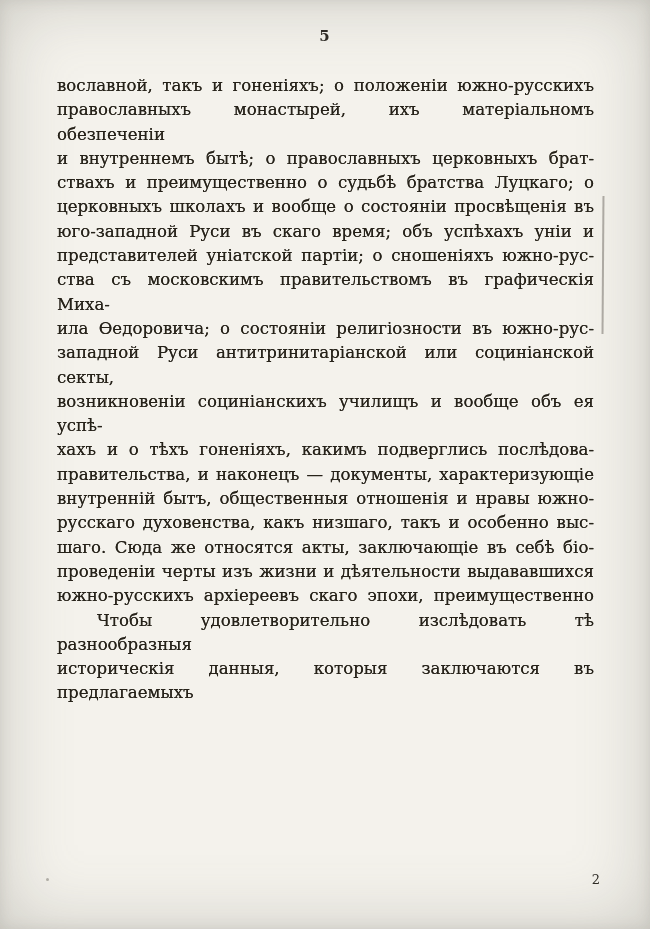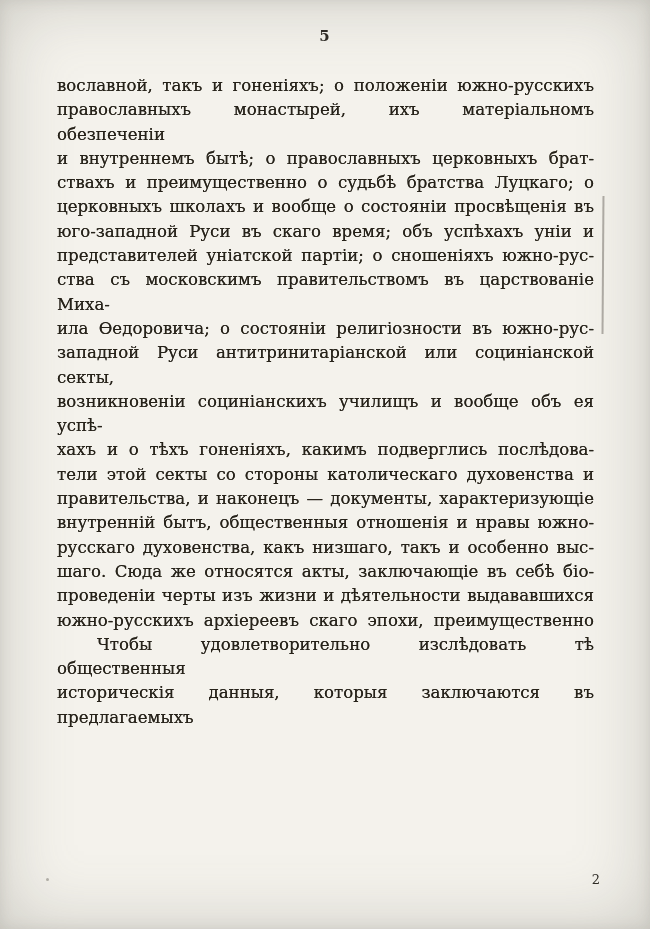--- a/index.html
+++ b/index.html
@@ -82,33 +82,32 @@
   <div class="page-number">5</div>
 
   <div class="text-block">
       <div class="line">вославной, такъ и гоненіяхъ; о положеніи южно-русскихъ</div>
       <div class="line">православныхъ монастырей, ихъ матеріальномъ обезпеченіи</div>
       <div class="line">и внутреннемъ бытѣ; о православныхъ церковныхъ брат-</div>
       <div class="line">ствахъ и преимущественно о судьбѣ братства Луцкаго; о</div>
       <div class="line">церковныхъ школахъ и вообще о состояніи просвѣщенія въ</div>
       <div class="line">юго-западной Руси въ скаго время; объ успѣхахъ уніи и</div>
       <div class="line">представителей уніатской партіи; о сношеніяхъ южно-рус-</div>
-      <div class="line">ства съ московскимъ правительствомъ въ царствованіе Миха-</div>
+      <div class="line">ства съ московскимъ правительствомъ въ графическія Миха-</div>
       <div class="line">ила Ѳедоровича; о состояніи религіозности въ южно-рус-</div>
       <div class="line">западной Руси антитринитаріанской или социніанской секты,</div>
       <div class="line">возникновеніи социніанскихъ училищъ и вообще объ ея успѣ-</div>
       <div class="line">хахъ и о тѣхъ гоненіяхъ, какимъ подверглись послѣдова-</div>
-      <div class="line">тели этой секты со стороны католическаго духовенства и</div>
       <div class="line">правительства, и наконецъ — документы, характеризующіе</div>
       <div class="line">внутренній бытъ, общественныя отношенія и нравы южно-</div>
       <div class="line">русскаго духовенства, какъ низшаго, такъ и особенно выс-</div>
       <div class="line">шаго. Сюда же относятся акты, заключающіе въ себѣ біо-</div>
       <div class="line">проведеніи черты изъ жизни и дѣятельности выдававшихся</div>
       <div class="line">южно-русскихъ архіереевъ скаго эпохи, преимущественно</div>
-      <div class="line indent">Чтобы удовлетворительно изслѣдовать тѣ общественныя</div>
+      <div class="line indent">Чтобы удовлетворительно изслѣдовать тѣ разнообразныя</div>
       <div class="line">историческія данныя, которыя заключаются въ предлагаемыхъ</div>
     </div>
 
   <div class="scan-artifact-line"></div>
 
   <div class="scan-speck"></div>
 
   <div class="footer-mark">2</div>
 </div>
 

